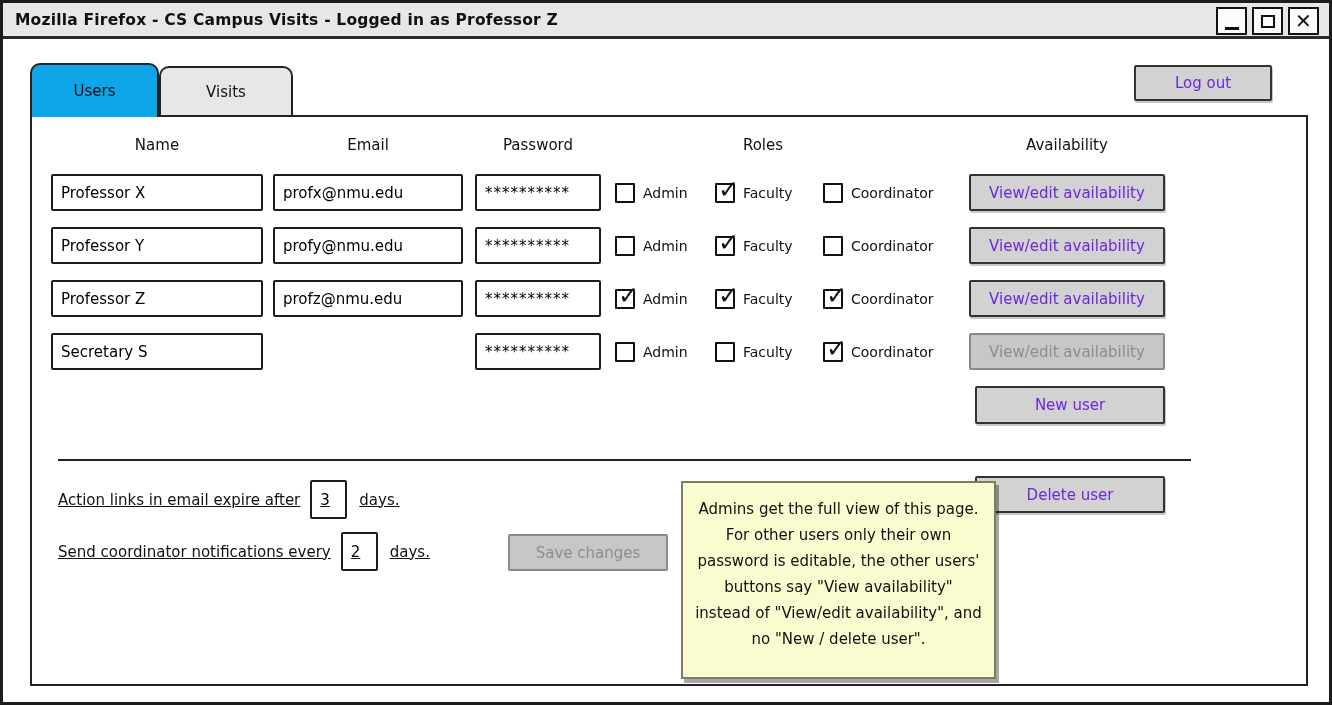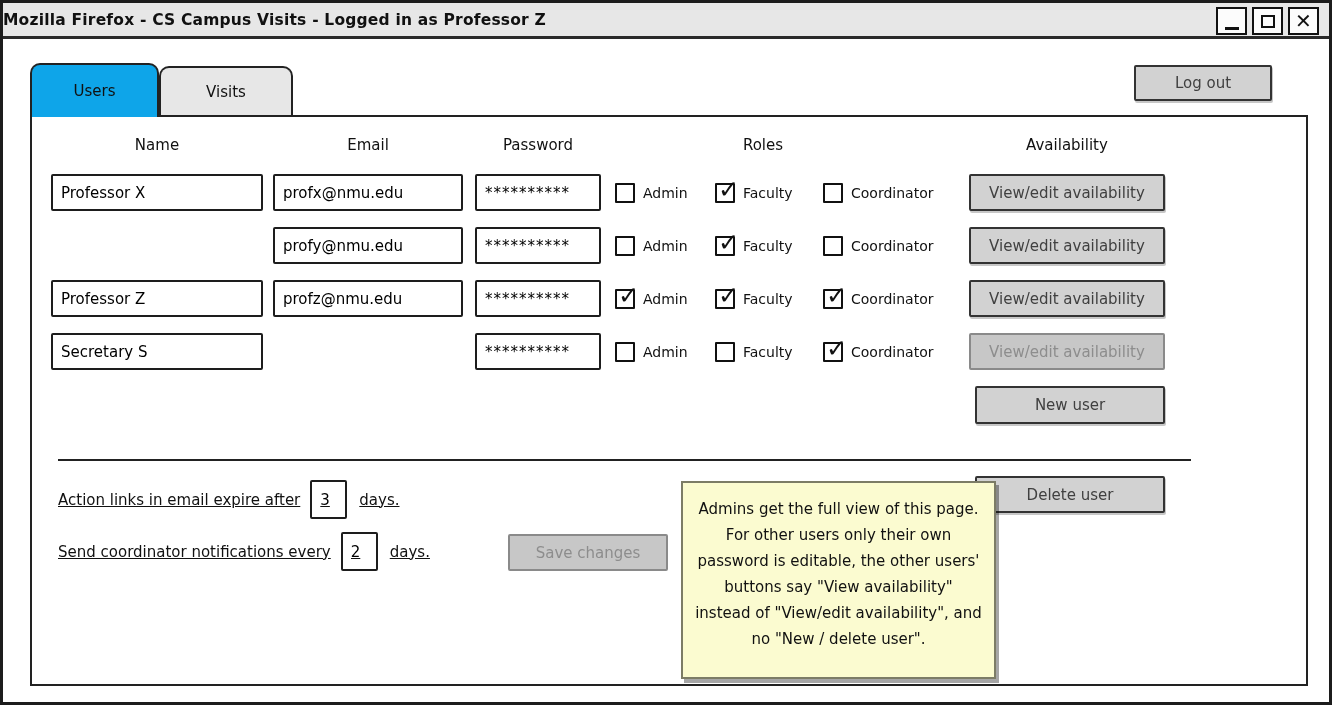--- a/index.html
+++ b/index.html
@@ -2,39 +2,39 @@
 <html><head>
 <meta charset="utf-8">
 <style>
   * { box-sizing: border-box; margin: 0; padding: 0; }
   body { background:#fff; font-family:"DejaVu Sans", sans-serif; color:#111; }
   .window { position:relative; width:1332px; height:705px; border:3px solid #1c1c1c;
             background:#fff; overflow:hidden; }
 
   
   .titlebar { position:absolute; top:0; left:0; right:0; height:36px; background:#e7e7e7;
-              border-bottom:3px solid #2a2a2a; display:flex; align-items:center; padding-left:0; }
+              border-bottom:3px solid #2a2a2a; display:flex; align-items:center; padding-left:12px; }
   .titlebar .title { font-size:15.5px; font-weight:bold; letter-spacing:.2px; }
   .win-controls { position:absolute; right:10px; top:4px; display:flex; gap:5px; }
   .ctrl { width:31px; height:28px; background:#fcfcfc; border:2.5px solid #111;
           display:flex; align-items:center; justify-content:center; cursor:default; }
   .min-glyph { width:14px; height:3px; background:#111; margin-top:14px; }
   .max-glyph { width:14px; height:13px; border:2.5px solid #111; }
   .close-glyph { font-size:20px; font-weight:bold; line-height:1; }
 
   
   .tab { position:absolute; display:flex; align-items:center; justify-content:center;
          font-size:15px; border:2px solid #222; border-bottom:none;
          border-radius:10px 10px 0 0; }
   .tab-users { left:27px; top:60px; width:129px; height:54px; background:#0ea5e9; z-index:3; }
   .tab-visits { left:156px; top:63px; width:134px; height:49px; background:#e7e7e7; z-index:1; }
 
   
   .btn { position:absolute; background:#d2d2d2; border:2px solid #333; border-radius:2px;
-         font-family:"DejaVu Sans", sans-serif; font-size:15px; color:#404040;
+         font-family:"DejaVu Sans", sans-serif; font-size:15px; color:#6d28d9;
          box-shadow:1px 2px 0 rgba(0,0,0,.22); cursor:pointer;
          display:flex; align-items:center; justify-content:center; }
   .btn.disabled { background:#c7c7c7; color:#8d8d8d; border-color:#8a8a8a;
                   box-shadow:none; cursor:default; }
   .logout { left:1131px; top:62px; width:138px; height:36px; }
 
   
   .panel { position:absolute; left:27px; top:112px; width:1278px; height:571px;
            border:2px solid #222; background:#fff; z-index:2; }
 
@@ -130,20 +130,21 @@
     <span class="checkbox cb-faculty checked">
         <span class="mark">✓</span>
       </span>
     <span class="cb-label lb-faculty">Faculty</span>
     <span class="checkbox cb-coordinator"></span>
     <span class="cb-label lb-coordinator">Coordinator</span>
     <button class="btn avail-btn">View/edit availability</button>
   </div>
 
   <div class="row" style="top:224px">
+    <input class="field f-name" value="Professor Y" style="">
     <input class="field f-email" value="profy@nmu.edu" style="">
     <input class="field f-password" value="**********" style="">
     <span class="checkbox cb-admin"></span>
     <span class="cb-label lb-admin">Admin</span>
     <span class="checkbox cb-faculty checked">
         <span class="mark">✓</span>
       </span>
     <span class="cb-label lb-faculty">Faculty</span>
     <span class="checkbox cb-coordinator"></span>
     <span class="cb-label lb-coordinator">Coordinator</span>

